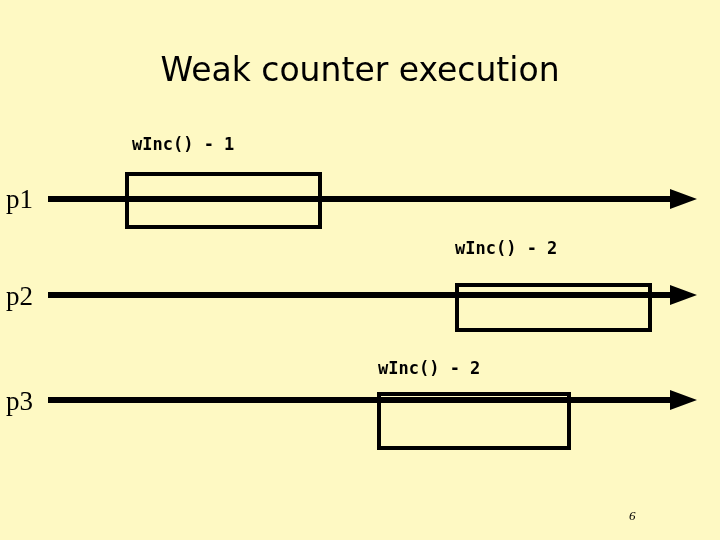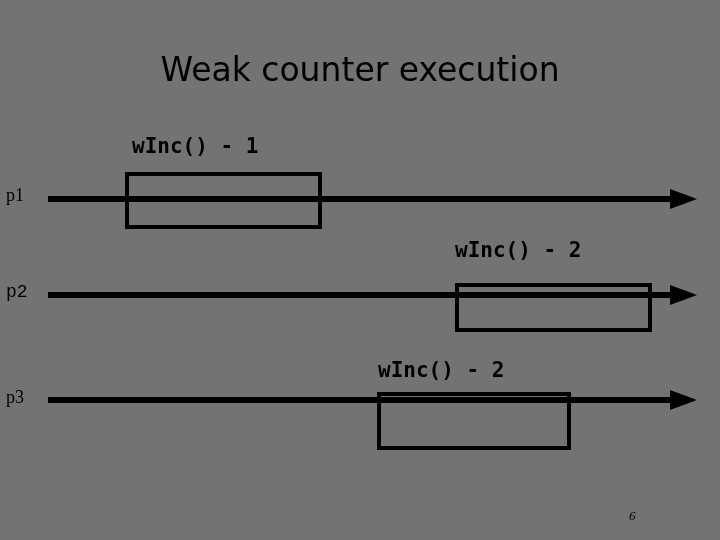--- a/index.html
+++ b/index.html
@@ -10,21 +10,21 @@
     width: 720px;
     height: 540px;
     background: #ffffff;
     font-family: "Liberation Sans", sans-serif;
     overflow: hidden;
   }
   #slide {
     position: relative;
     width: 720px;
     height: 540px;
-    background: #737373;
+    background: #fef9c3;
   }
   
   #slide-title {
     position: absolute;
     left: 0;
     top: 50px;
     width: 720px;
     text-align: center;
     font-family: "DejaVu Sans", sans-serif;
     font-size: 33px;
@@ -35,42 +35,42 @@
   }
   
   .timeline-row {
     position: absolute;
     left: 0;
     width: 720px;
   }
   .process-label {
     position: absolute;
     font-family: "Liberation Serif", serif;
-    font-size: 18px;
+    font-size: 27px;
     color: #000000;
     line-height: 1;
   }
   
   .axis-svg {
     position: absolute;
     left: 0;
     top: 0;
     overflow: visible;
   }
   .op-box {
     position: absolute;
     box-sizing: border-box;
     border: 4px solid #000000;
     background: transparent;
   }
   .op-label {
     position: absolute;
     font-family: "DejaVu Sans Mono", monospace;
     font-weight: bold;
-    font-size: 21px;
+    font-size: 17px;
     color: #000000;
     white-space: pre;
     line-height: 1;
   }
   
   #page-number {
     position: absolute;
     font-family: "Liberation Serif", serif;
     font-style: italic;
     font-size: 13px;
@@ -91,21 +91,21 @@
       <line x1="48" y1="199" x2="678" y2="199" stroke="#000000" stroke-width="6"></line>
       <polygon points="670,189 697,199 670,209" fill="#000000"></polygon>
     </svg>
 
     <div class="op-box" style="left:125px; top:172px; width:197px; height:57px;"></div>
 
     <div class="op-label" style="left:132px; top:136px;">wInc() - 1</div>
   </div>
 
   <div class="timeline-row">
-    <div class="process-label" style="left:6px; top:283px;font-family:Liberation Mono, monospace;">p2</div>
+    <div class="process-label" style="left:6px; top:283px;">p2</div>
 
     <svg class="axis-svg" width="720" height="540" aria-hidden="true">
       <line x1="48" y1="295" x2="678" y2="295" stroke="#000000" stroke-width="6"></line>
       <polygon points="670,285 697,295 670,305" fill="#000000"></polygon>
     </svg>
 
     <div class="op-box" style="left:455px; top:283px; width:197px; height:49px;"></div>
 
     <div class="op-label" style="left:455px; top:240px;">wInc() - 2</div>
   </div>

